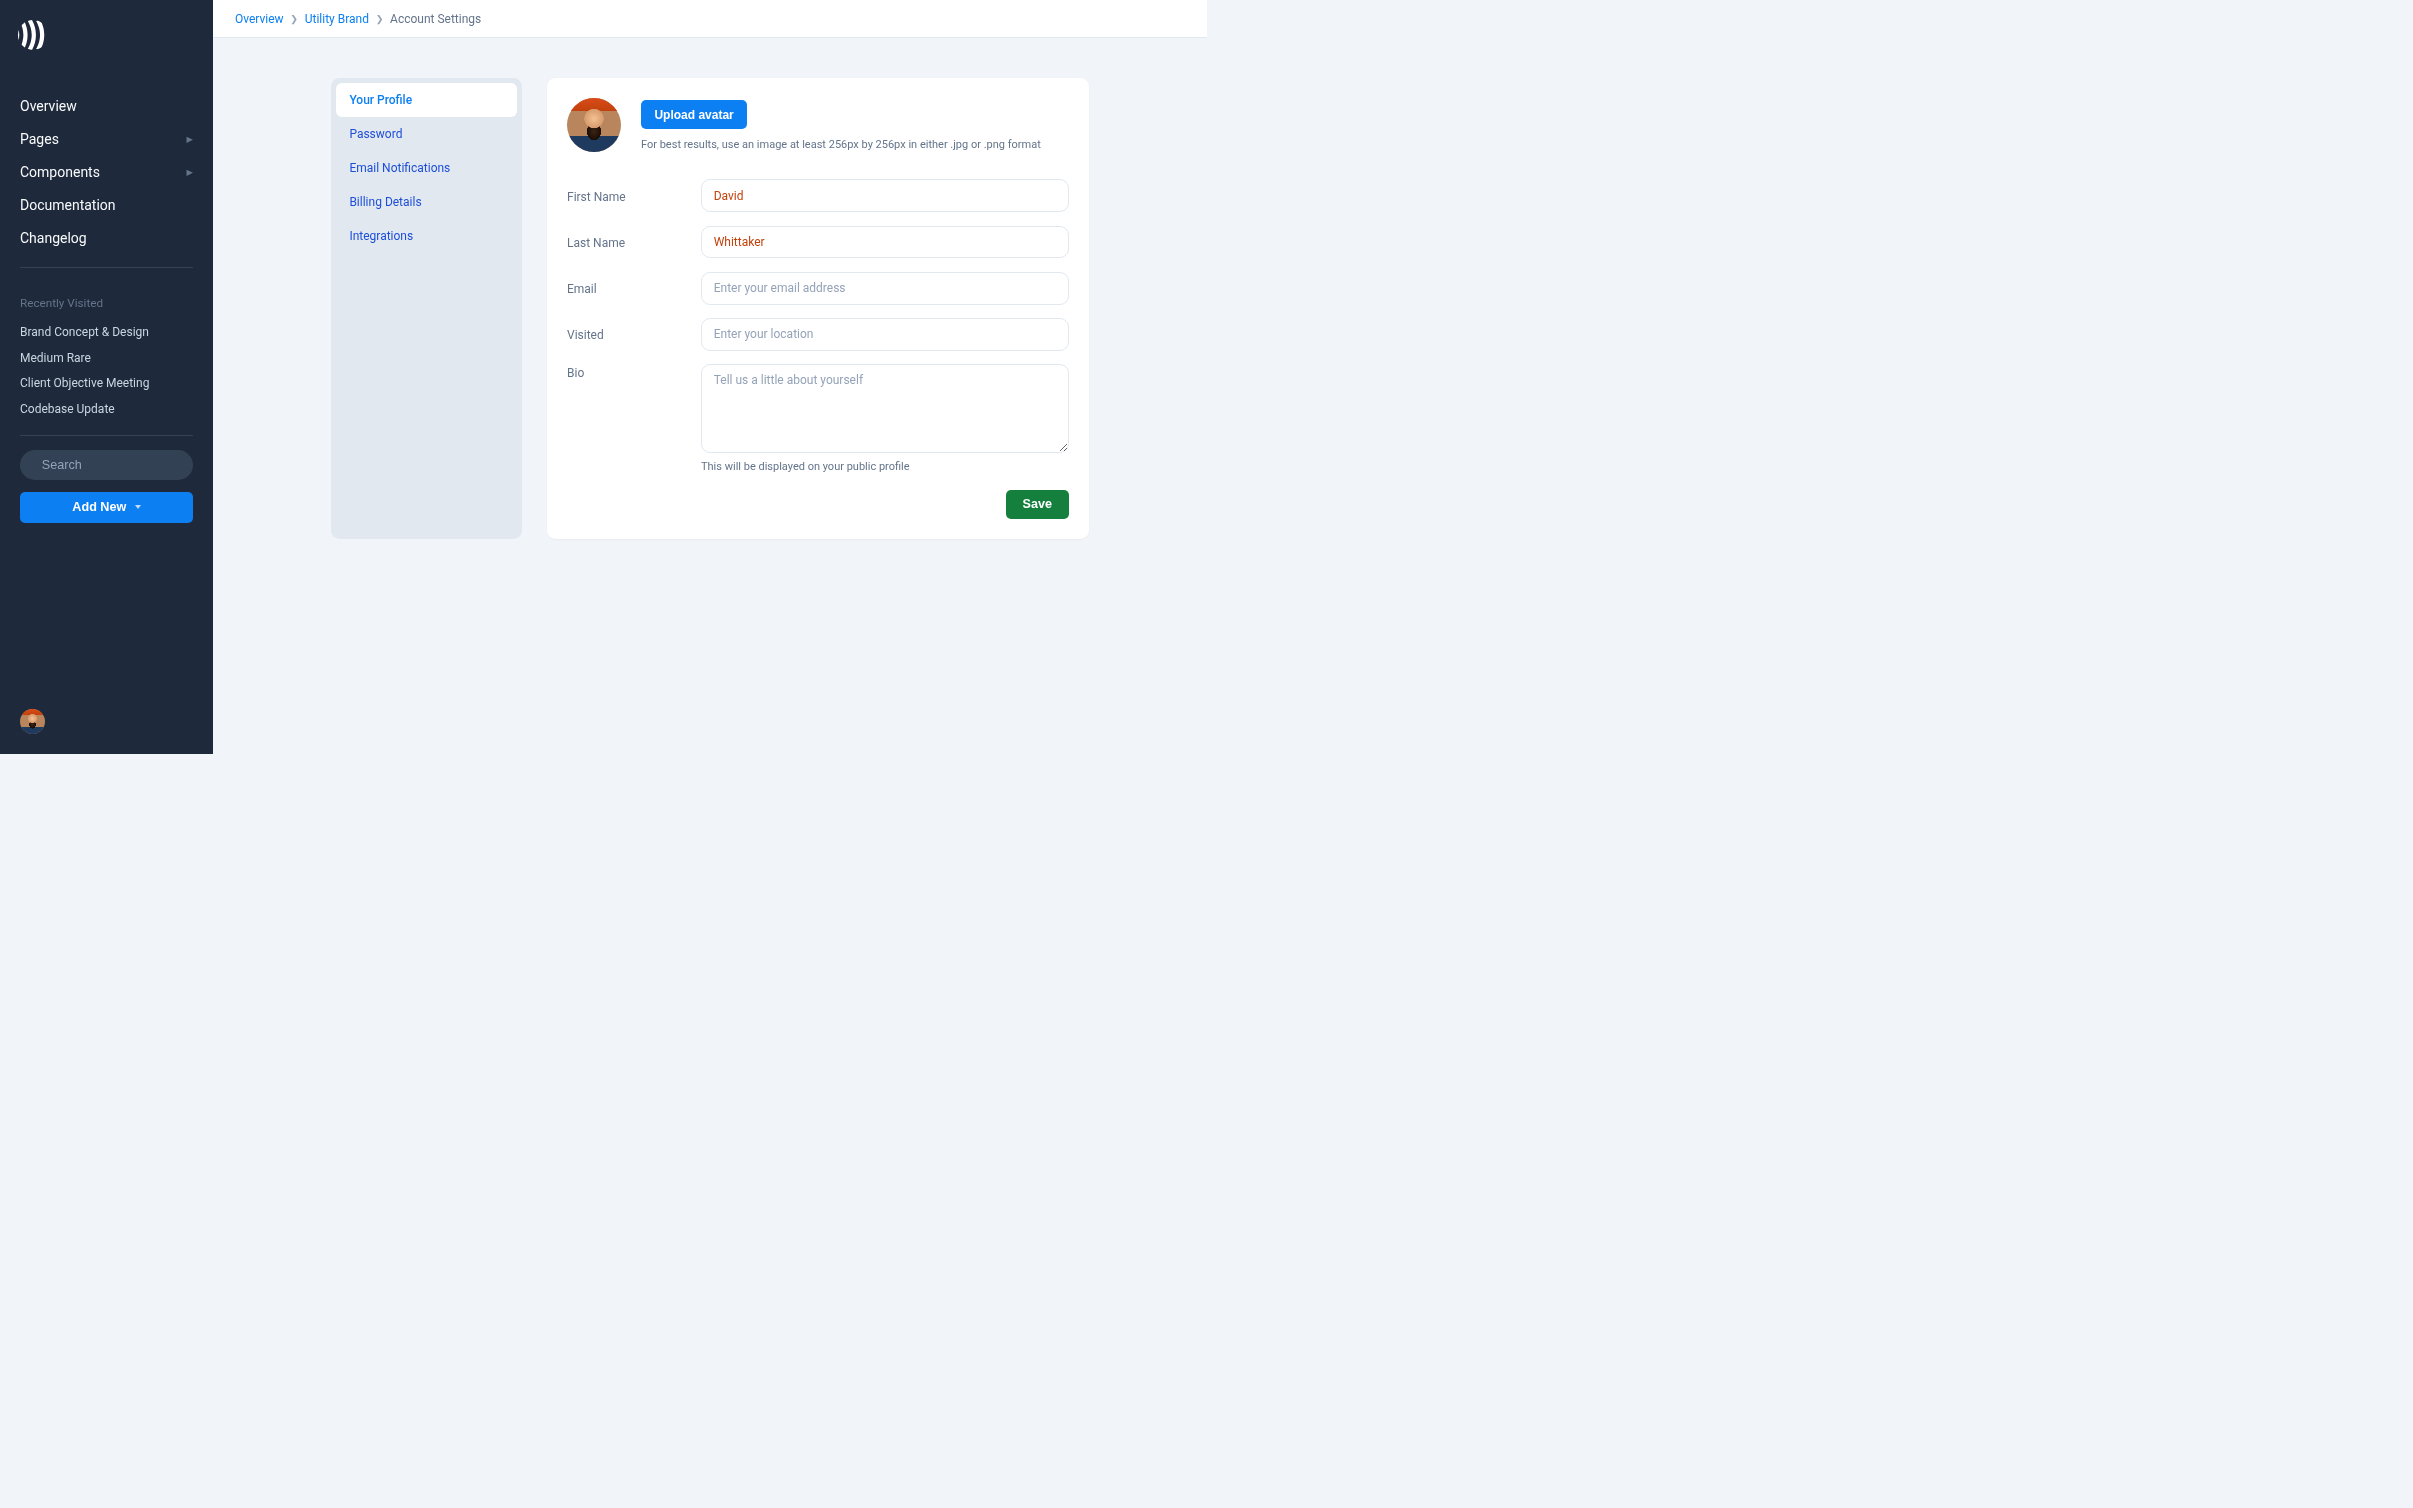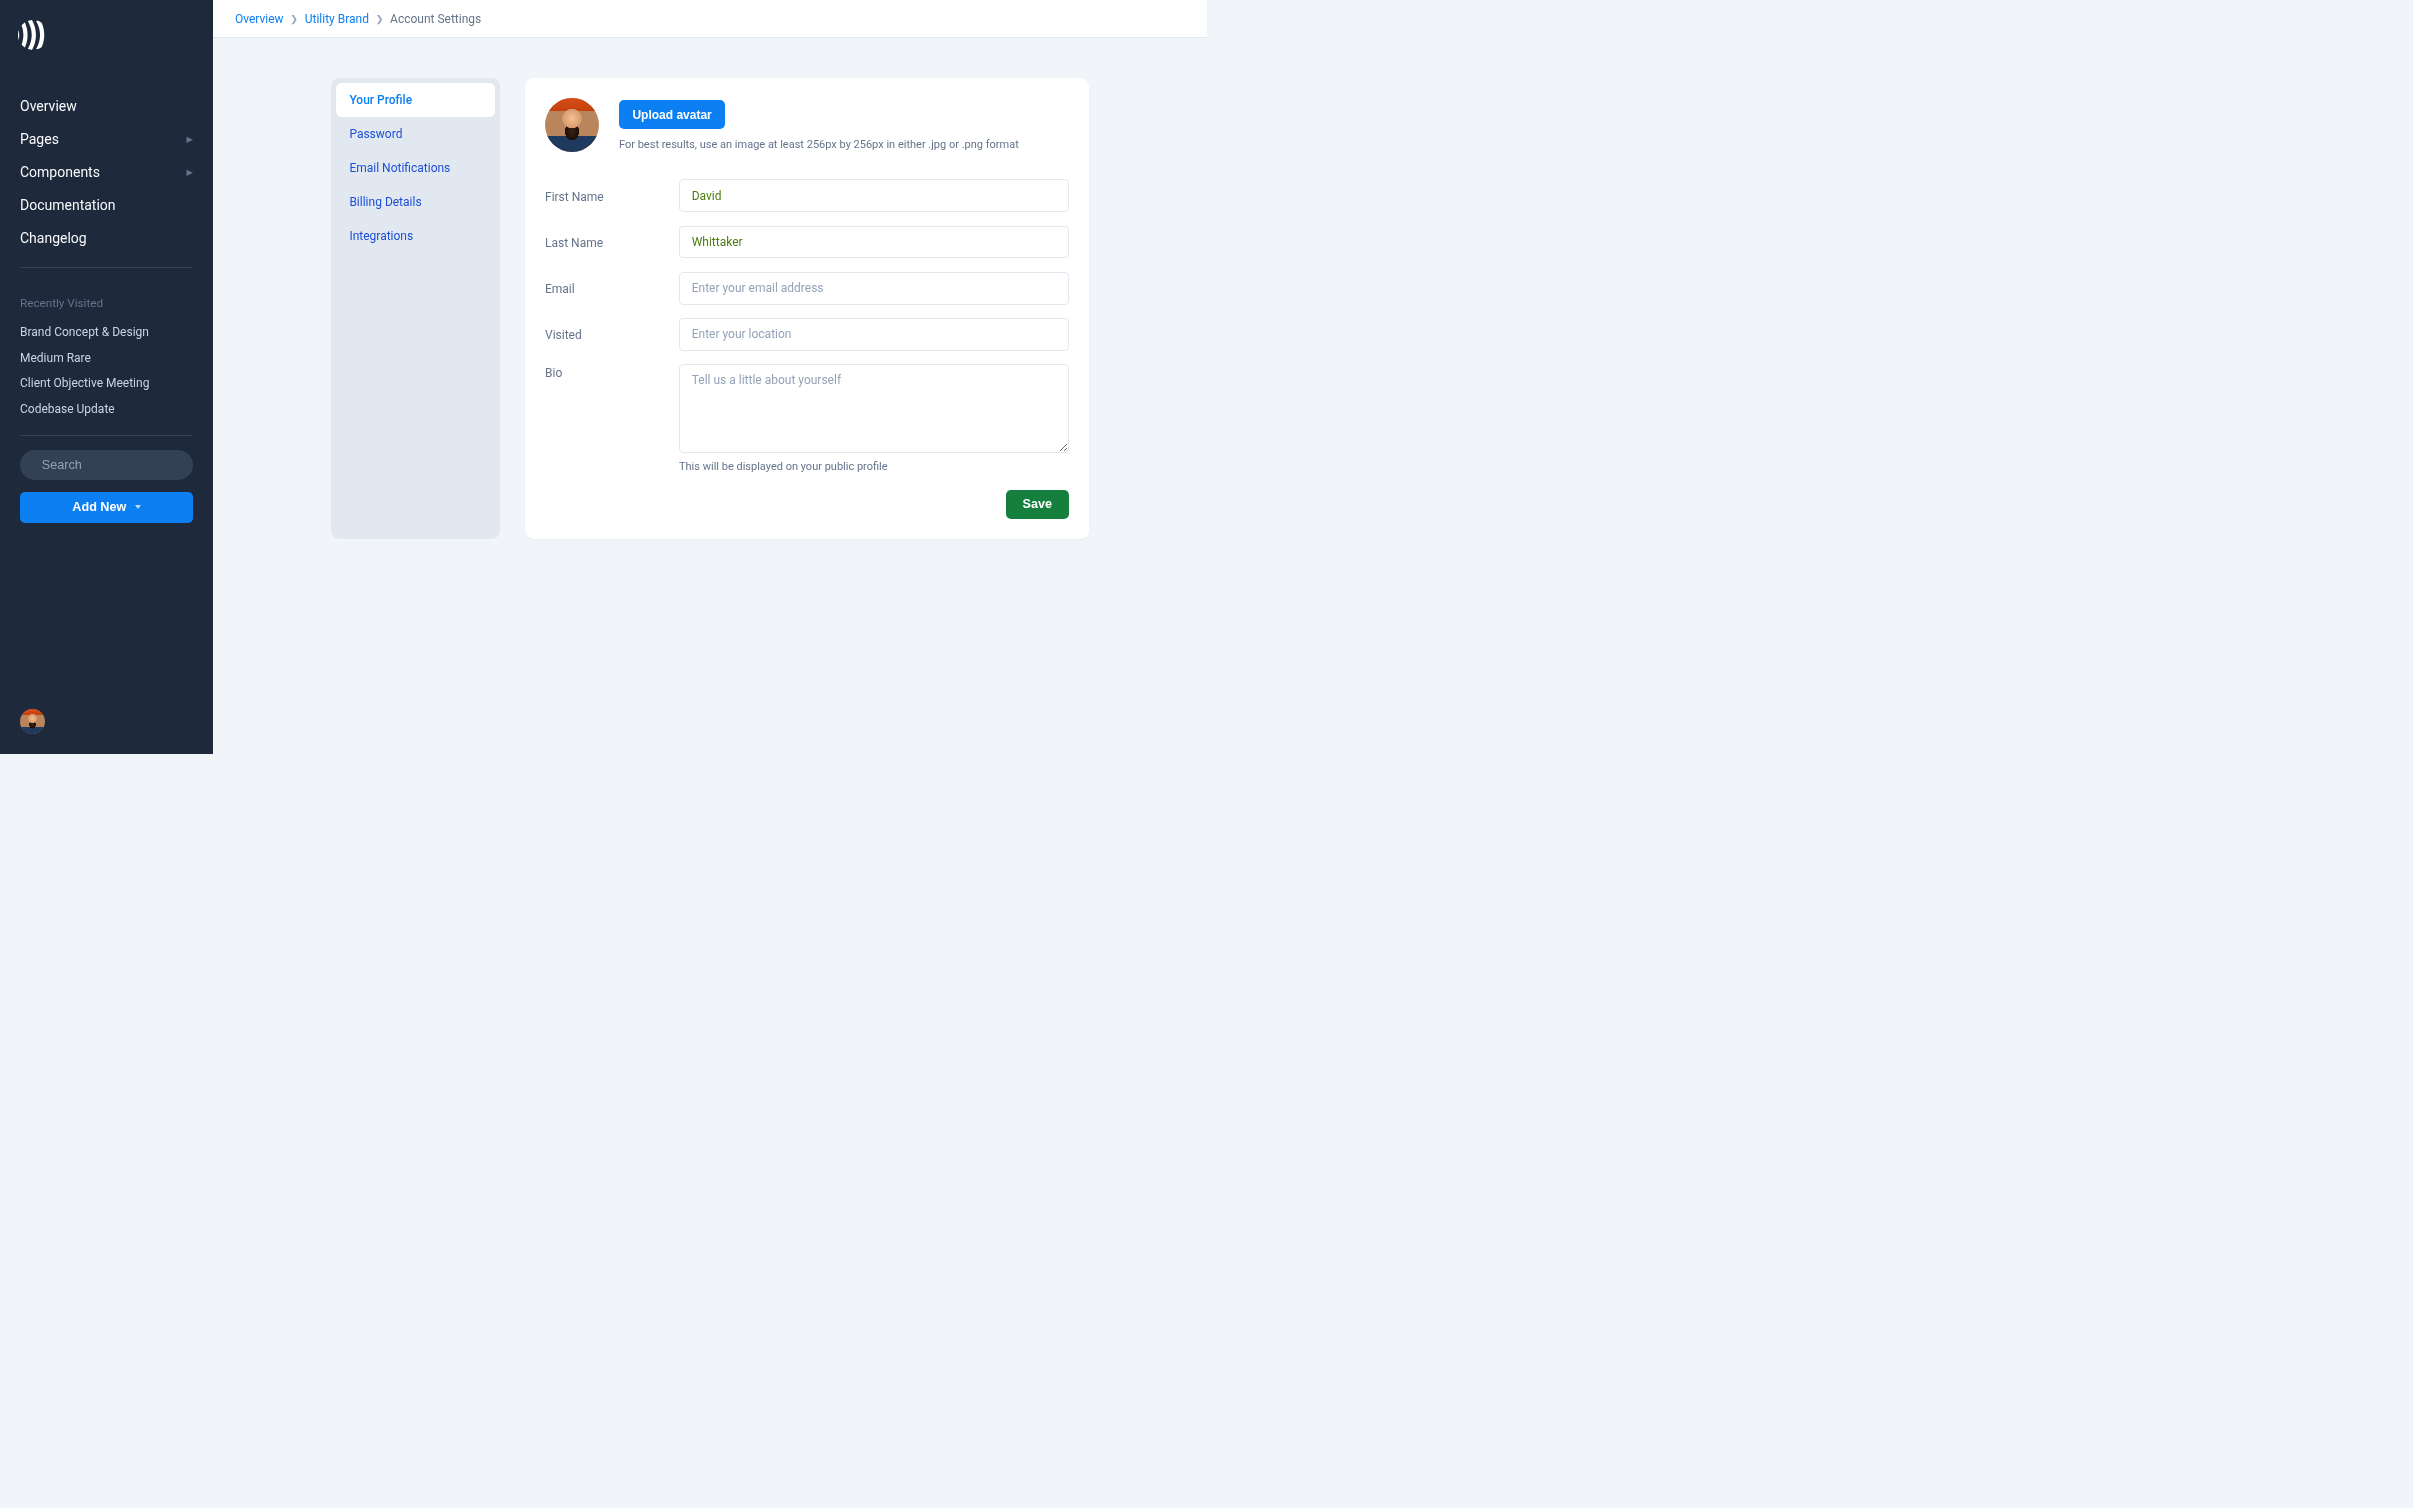--- a/index.html
+++ b/index.html
@@ -123,21 +123,21 @@
     .content {
       padding: 40px 50px;
       display: flex;
       gap: 25px;
       max-width: 858px;
       margin: 0 auto;
       width:100%;
     }
 
     .settings-nav {
-      width: 169px;
+      width: 191px;
       background: #e2e8f0;
       border-radius: 8.4px;
       padding: 5px;
     }
     .settings-nav-item {
       padding: 10px 13.4px;
       border-radius: 5.9px;
       color: #1d4ed8;
       font-size: 12px;
       cursor: pointer;
@@ -192,25 +192,25 @@
     .form-row.top { align-items: flex-start; }
     .form-label {
       width: 134px;
       color: #64748b;
       font-size: 12px;
       padding-top: 1.7px;
     }
     .form-input, .form-textarea {
       flex: 1;
       border: 0.8px solid #e2e8f0;
-      border-radius: 4px;
+      border-radius: 9px;
       padding: 8.4px 11.7px;
       font-size: 12px;
       font-family: inherit;
-      color: #4d7c0f;
+      color: #c2410c;
       outline: none;
     }
     .form-input::placeholder, .form-textarea::placeholder { color: #94a3b8; }
     .form-textarea { height: 89px; resize: both; }
     .sub-hint {
       color: #64748b;
       font-size: 11px;
       margin-left: 134px;
       margin-top: -6.7px;
       margin-bottom: 17px;

